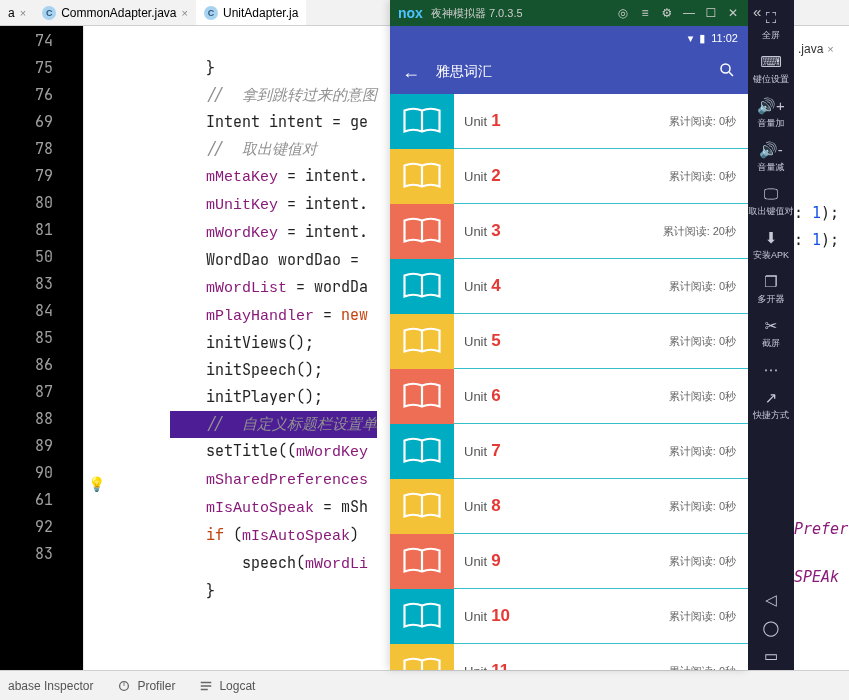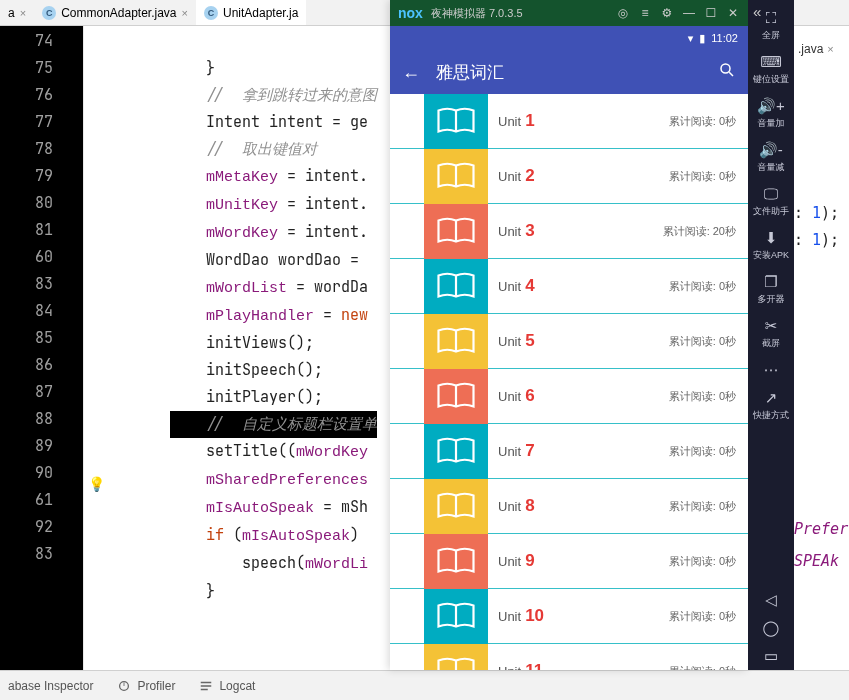--- a/index.html
+++ b/index.html
@@ -69,21 +69,21 @@
 }
 .code {
   padding-left: 60px;
   padding-top: 2px;
   white-space: pre;
   color: #222;
 }
 .code .c  { color: #909090; font-style: italic; margin-top: 41px; }
 .code .k  { color: #c2410c; }
 .code .f  { color: #8a1a7a; font-family: Liberation Mono, monospace; }
-.hl { background: #000000; display: inline-block; width: 100%; }
+.hl { background: #4c1d95; display: inline-block; width: 100%; }
 
 
 .bottom-bar {
   height: 30px;
   background: #f2f2f2;
   border-top: 1px solid #d0d0d0;
   display: flex;
   align-items: center;
   gap: 24px;
   font-size: 12px;
@@ -137,32 +137,31 @@
 }
 .app-bar {
   height: 44px;
   background: #3f51b5;
   display: flex;
   align-items: center;
   padding: 0 12px;
   color: #fff;
   gap: 16px;
 }
-.app-bar .title { font-size: 17px; flex: 1; }
+.app-bar .title { font-size: 14px; flex: 1; }
 .app-list {
   flex: 1;
   overflow: hidden;
 }
 .app-item {
   height: 55px;
   display: flex;
   align-items: center;
   border-bottom: 1px solid #36c0c9;
   padding-right: 12px;
-  padding-left: 34px;
 }
 .book-icon {
   width: 64px;
   height: 55px;
   display: flex;
   align-items: center;
   justify-content: center;
 }
 .book-icon svg { width: 42px; height: 32px; }
 .bk-blue   { background: #00acc1; }
@@ -242,26 +241,26 @@
     <span class="tab-icon">C</span>
     <span>UnitAdapter.ja</span>
   </div>
 </div>
 
 <div class="code-area">
   <div class="gutter" id="gutter">
       <div>74</div>
       <div>75</div>
       <div>76</div>
-      <div>77</div>
+      <div>69</div>
       <div>78</div>
       <div>79</div>
       <div>80</div>
       <div>81</div>
-      <div>60</div>
+      <div>50</div>
       <div>83</div>
       <div>84</div>
       <div>85</div>
       <div>86</div>
       <div>87</div>
       <div>88</div>
       <div>89</div>
       <div>90</div>
       <div>61</div>
       <div>92</div>
@@ -313,21 +312,21 @@
   </div>
 </div>
 
 <div class="rt-tab">
   <span>.java</span>
   <span class="tab-close">×</span>
 </div>
 <div class="rt-code" style="top:204px">: <span class="n">1</span><span>);</span></div>
 <div class="rt-code" style="top:231px">: <span class="n">1</span><span>);</span></div>
 <div class="rt-code" style="top:520px"><span class="id">Prefer</span></div>
-<div class="rt-code" style="top:552px"><span class="id" style="color:#8a1a7a;font-style:italic">SPEAk</span></div>
+<div class="rt-code" style="top:568px"><span class="id" style="color:#8a1a7a;font-style:italic">SPEAk</span></div>
 
 <div class="emulator">
   <div class="emu-screen">
     <div class="emu-titlebar">
       <span class="logo">nox</span>
       <span>夜神模拟器 7.0.3.5</span>
       <span class="spacer"></span>
       <span class="wbtn">◎</span>
       <span class="wbtn">≡</span>
       <span class="wbtn">⚙</span>
@@ -498,21 +497,21 @@
     <div class="side-tool">
         <span class="ic">🔊+</span>
         <span>音量加</span>
       </div>
     <div class="side-tool">
         <span class="ic">🔊-</span>
         <span>音量减</span>
       </div>
     <div class="side-tool">
         <span class="ic">🖵</span>
-        <span>文件助手</span>
+        <span>取出键值对</span>
       </div>
     <div class="side-tool">
         <span class="ic">⬇</span>
         <span>安装APK</span>
       </div>
     <div class="side-tool">
         <span class="ic">❐</span>
         <span>多开器</span>
       </div>
     <div class="side-tool">

